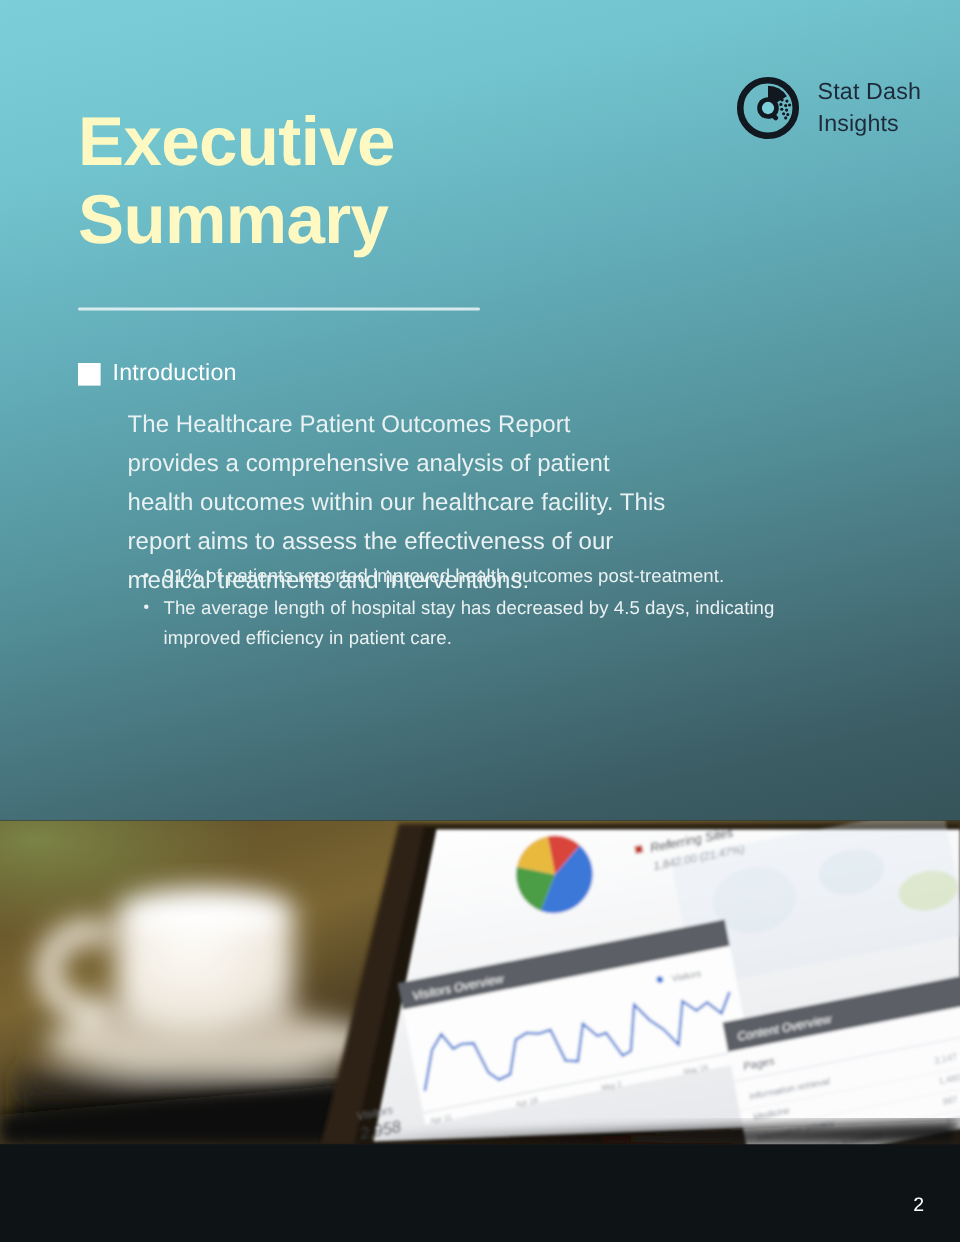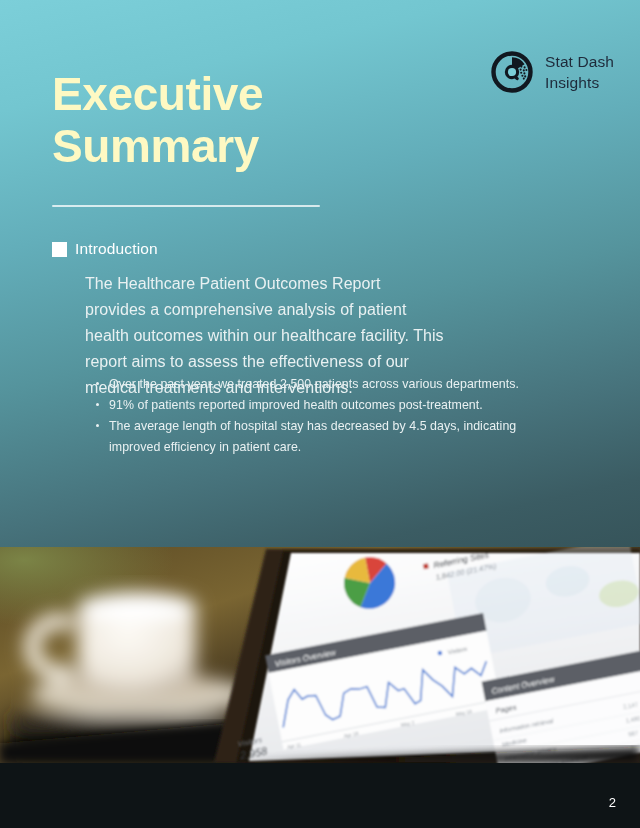--- a/index.html
+++ b/index.html
@@ -165,21 +165,20 @@
   <div class="section sec-intro">
     <div class="sec-head">
       <span class="chk"></span>
       <span class="sec-title">Introduction</span>
     </div>
     <p class="para">The Healthcare Patient Outcomes Report provides a comprehensive analysis of patient health outcomes within our healthcare facility. This report aims to assess the effectiveness of our medical treatments and interventions.</p>
   </div>
 
   <div class="section sec-key">
     <ul class="findings">
-      <li>Over the past year, we treated 2,500 patients across various departments.</li>
       <li>91% of patients reported improved health outcomes post-treatment.</li>
       <li>The average length of hospital stay has decreased by 4.5 days, indicating improved efficiency in patient care.</li>
     </ul>
   </div>
 
   <div class="photo">
     <svg viewBox="0 0 640 216" preserveAspectRatio="none">
       <defs>
         <linearGradient id="bgWarm" x1="0" y1="0" x2="1" y2="1">
           <stop offset="0" stop-color="#5A4A24"></stop>

